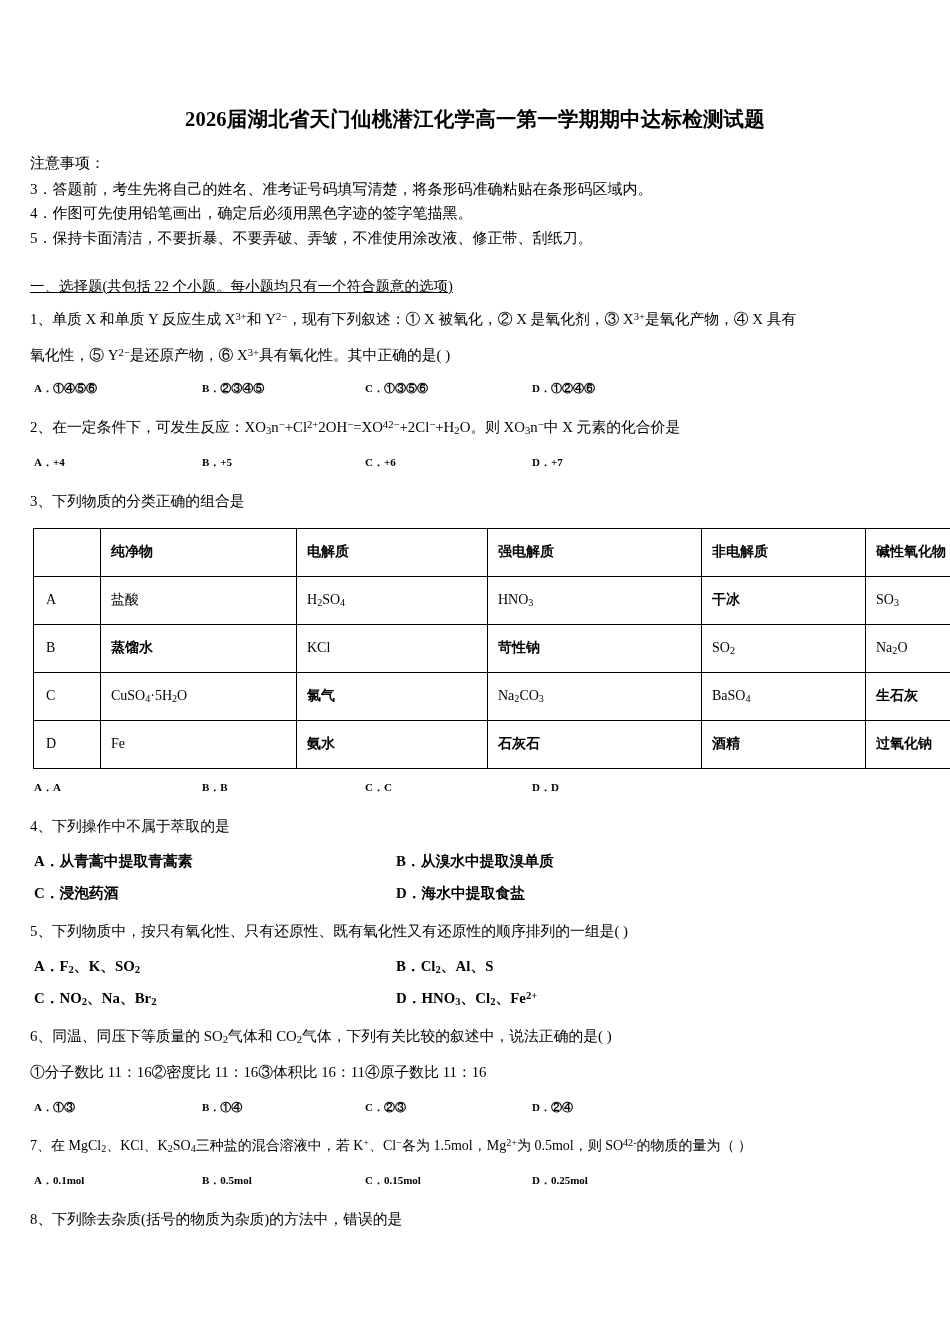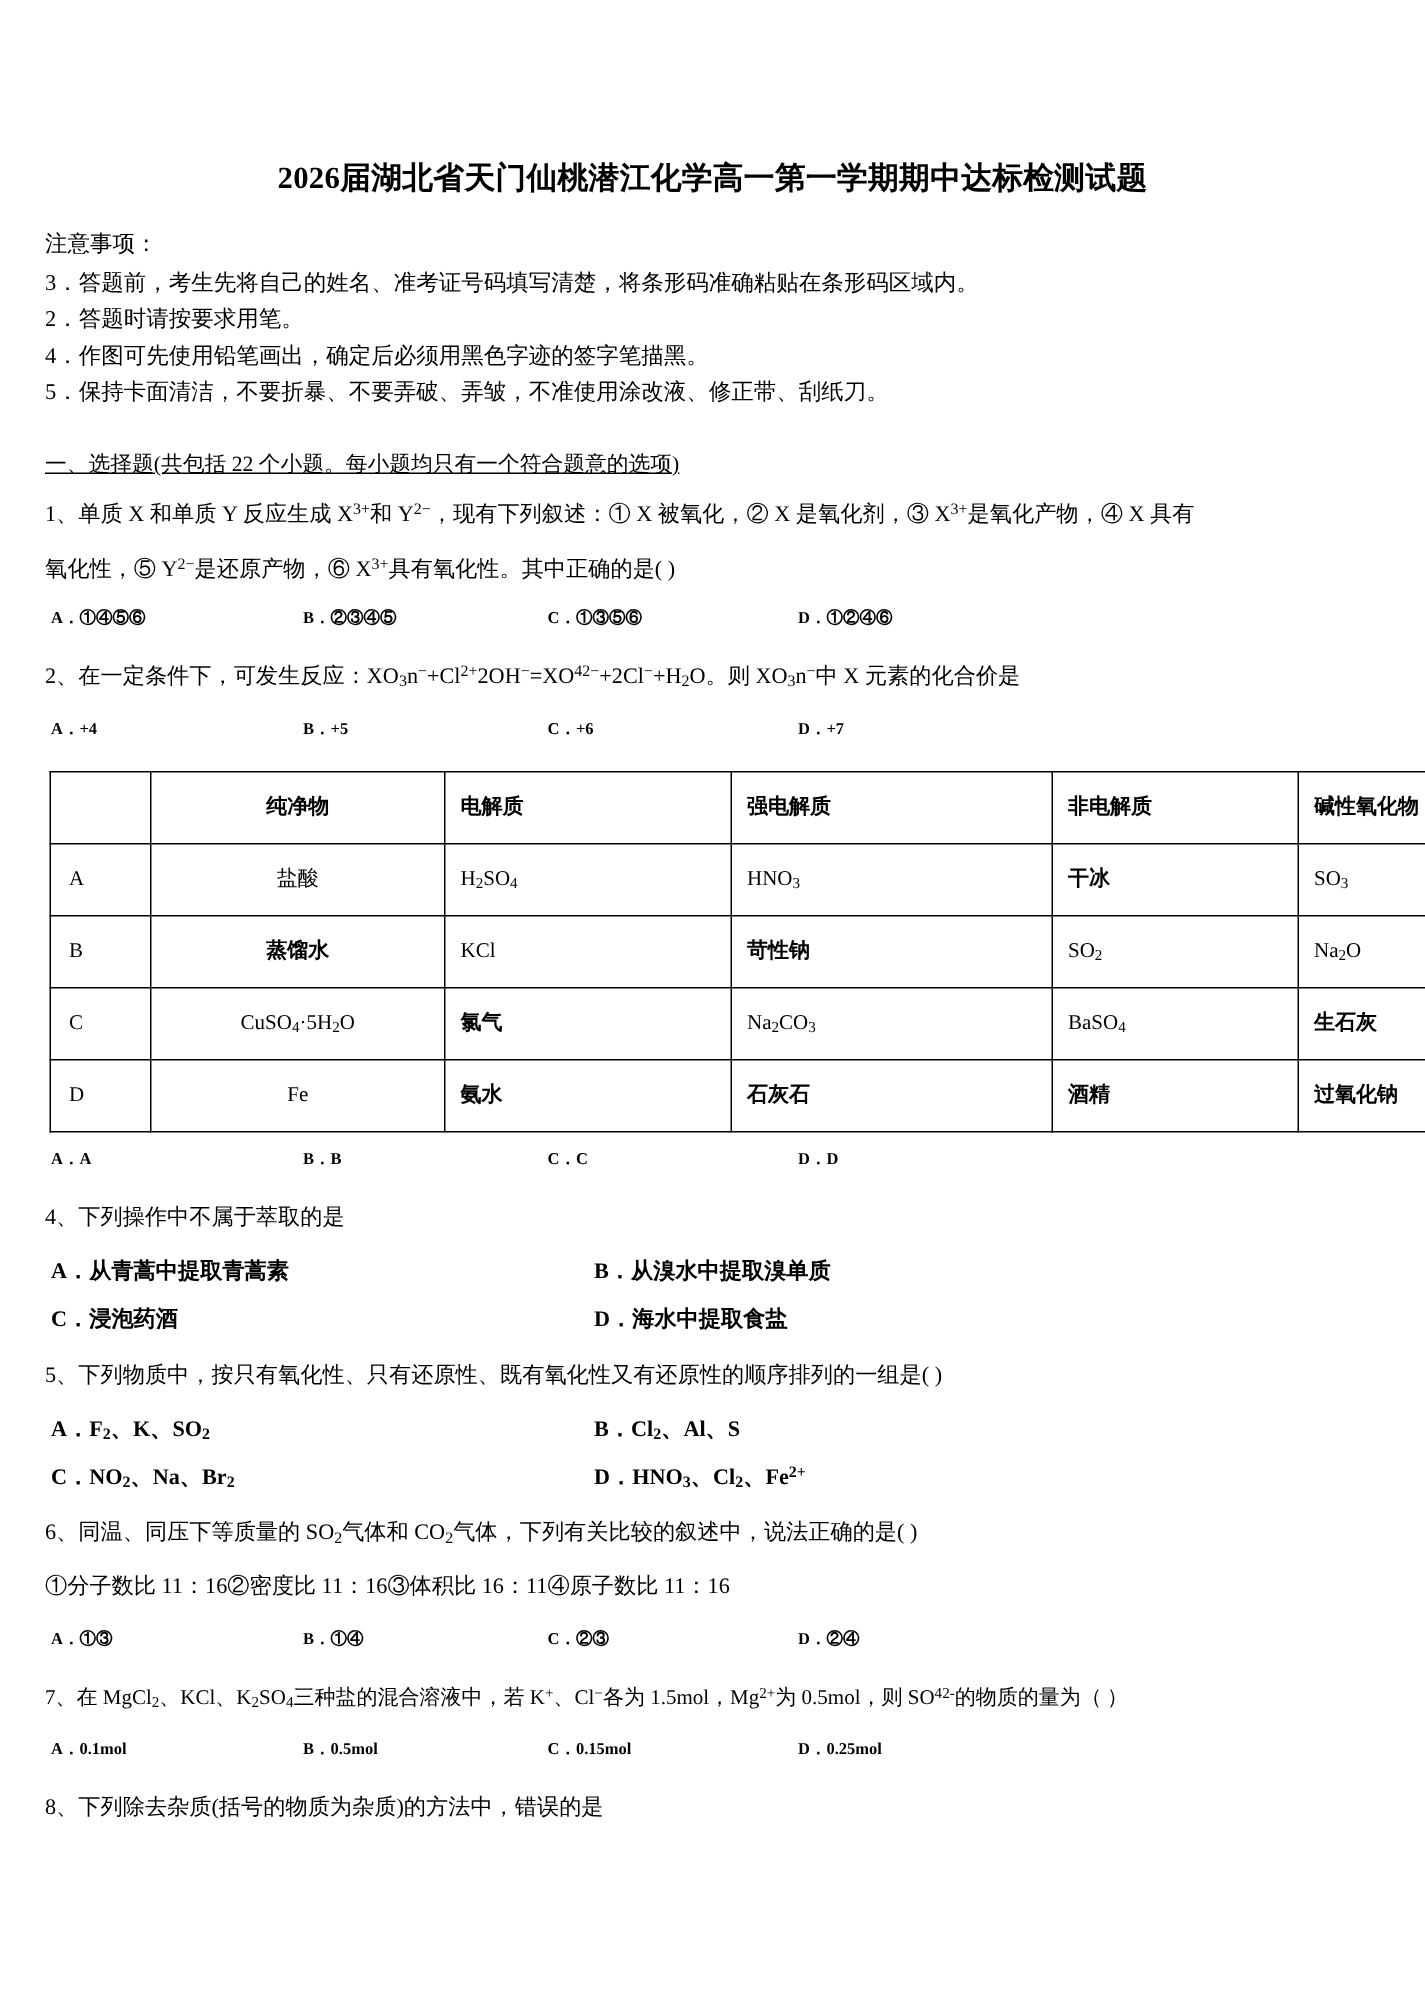--- a/index.html
+++ b/index.html
@@ -106,42 +106,41 @@
     border: 1px solid #000000;
     height: 47px;
     padding: 0 10px;
     vertical-align: middle;
     line-height: 1.3;
   }
   .cls-table td.idx {
     width: 44px;
     padding-left: 12px;
   }
-  .cls-table td.c1 { width: 175px; text-align: center; }
+  .cls-table td.c1 { width: 175px; }
   .cls-table td.c2 { width: 170px; }
   .cls-table td.c3 { width: 193px; }
   .cls-table td.c4 { width: 143px; }
   .cls-table td.c5 { width: 137px; }
   .cls-table .hdr td { font-weight: bold; }
   .cls-table .bold-cell { font-weight: bold; }
 
   sub { font-size: 0.72em; vertical-align: -0.22em; }
   sup { font-size: 0.72em; vertical-align: 0.42em; }
 </style>
 </head>
 <body>
 
 <div class="page">
 
   <h1 class="doc-title">2026届湖北省天门仙桃潜江化学高一第一学期期中达标检测试题</h1>
 
   <div class="notice">
     <div class="notice-head">注意事项：</div>
     <div class="notice-item">3．答题前，考生先将自己的姓名、准考证号码填写清楚，将条形码准确粘贴在条形码区域内。</div>
-    <div class="notice-item">2．答题时请按要求用笔。</div>
     <div class="notice-item">4．作图可先使用铅笔画出，确定后必须用黑色字迹的签字笔描黑。</div>
     <div class="notice-item">5．保持卡面清洁，不要折暴、不要弄破、弄皱，不准使用涂改液、修正带、刮纸刀。</div>
   </div>
 
   <div class="section-head">一、选择题(共包括 22 个小题。每小题均只有一个符合题意的选项)</div>
 
   <div class="q-stem tall">
     <span>1、单质 X 和单质 Y 反应生成 X<sup>3+</sup>和 Y<sup>2−</sup>，现有下列叙述：① X 被氧化，② X 是氧化剂，③ X<sup>3+</sup>是氧化产物，④ X 具有</span>
   </div>
   <div class="q-stem tall">
@@ -157,20 +156,23 @@
   <div class="q-stem" style="margin-top:14px">
     <span>2、在一定条件下，可发生反应：XO<sub>3</sub>n<sup>−</sup>+Cl<sup>2+</sup>2OH<sup>−</sup>=XO<sup>42−</sup>+2Cl<sup>−</sup>+H<sub>2</sub>O。则 XO<sub>3</sub>n<sup>−</sup>中 X 元素的化合价是</span>
   </div>
   <div class="opts" style="margin-top:14px">
     <span class="opt opt-a">A．+4</span>
     <span class="opt opt-b">B．+5</span>
     <span class="opt opt-c">C．+6</span>
     <span class="opt opt-d">D．+7</span>
   </div>
 
+  <div class="q-stem" style="margin-top:14px">
+    <span>3、下列物质的分类正确的组合是</span>
+  </div>
 
   <table class="cls-table">
     <tbody>
       <tr class="hdr">
         <td class="idx"></td>
         <td class="c1">纯净物</td>
         <td class="c2">电解质</td>
         <td class="c3">强电解质</td>
         <td class="c4">非电解质</td>
         <td class="c5">碱性氧化物</td>

